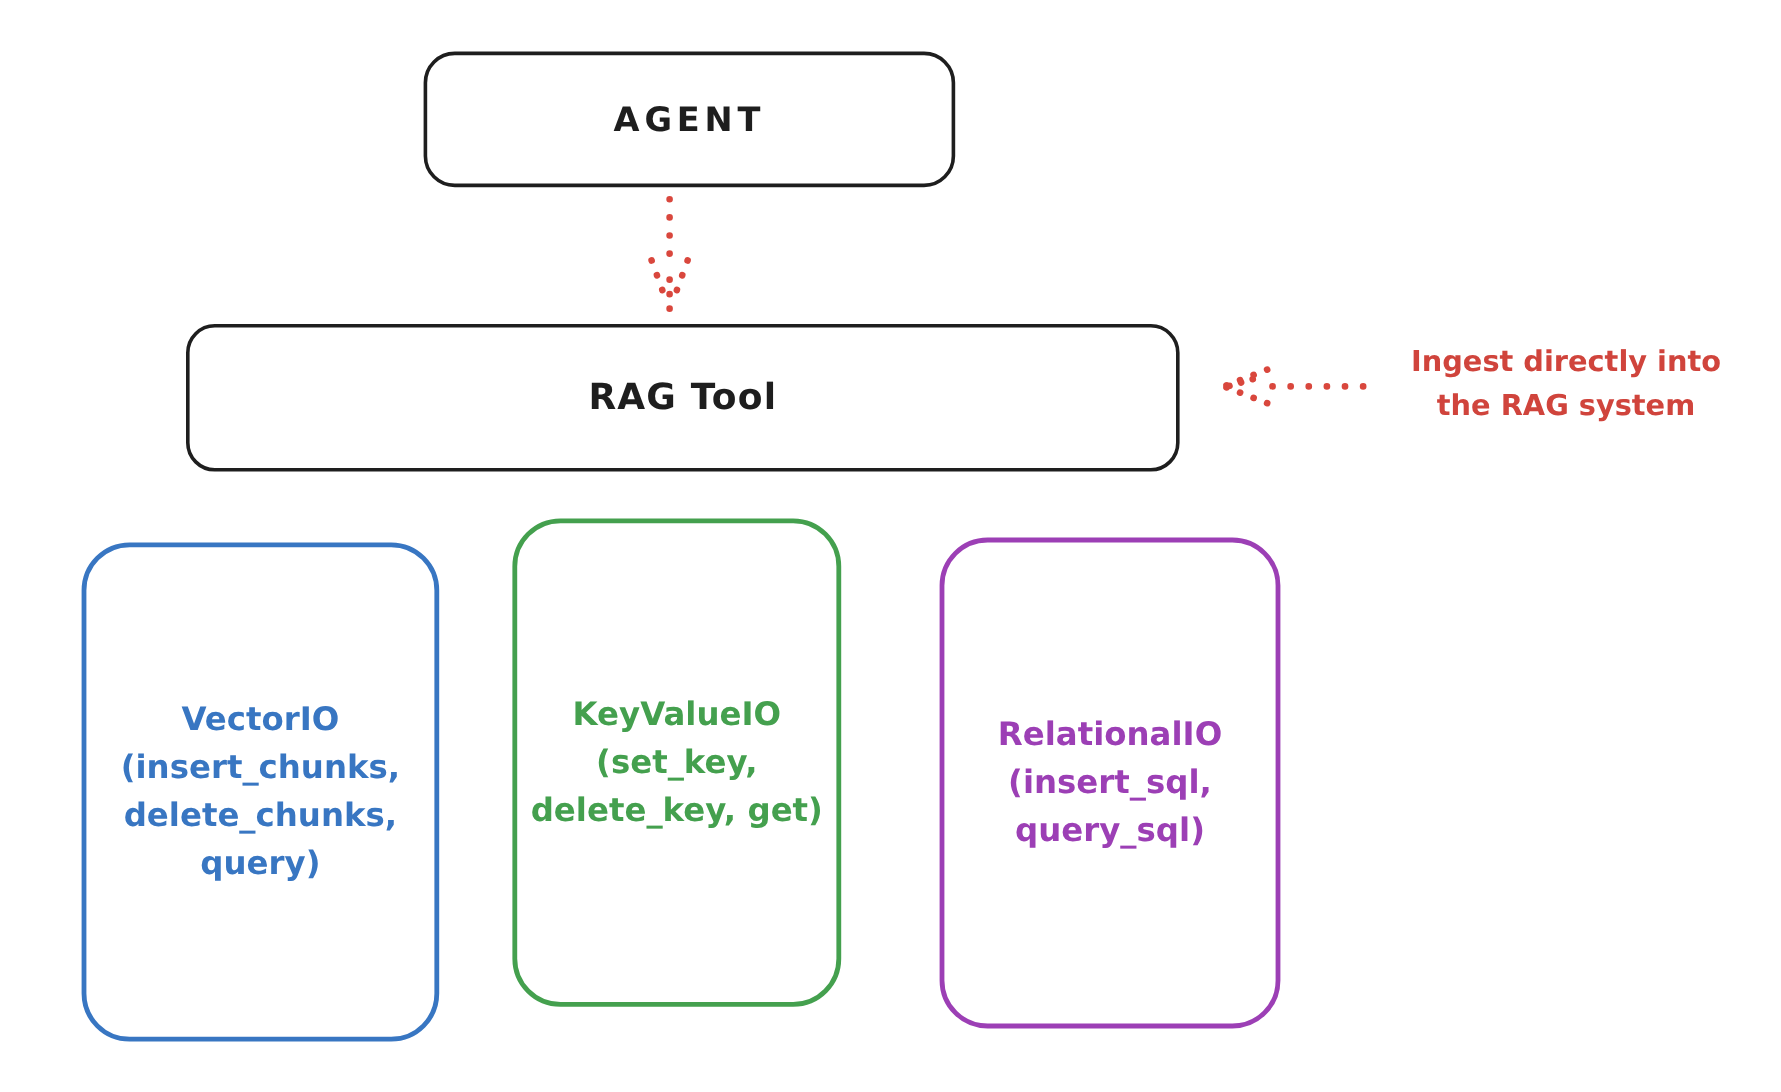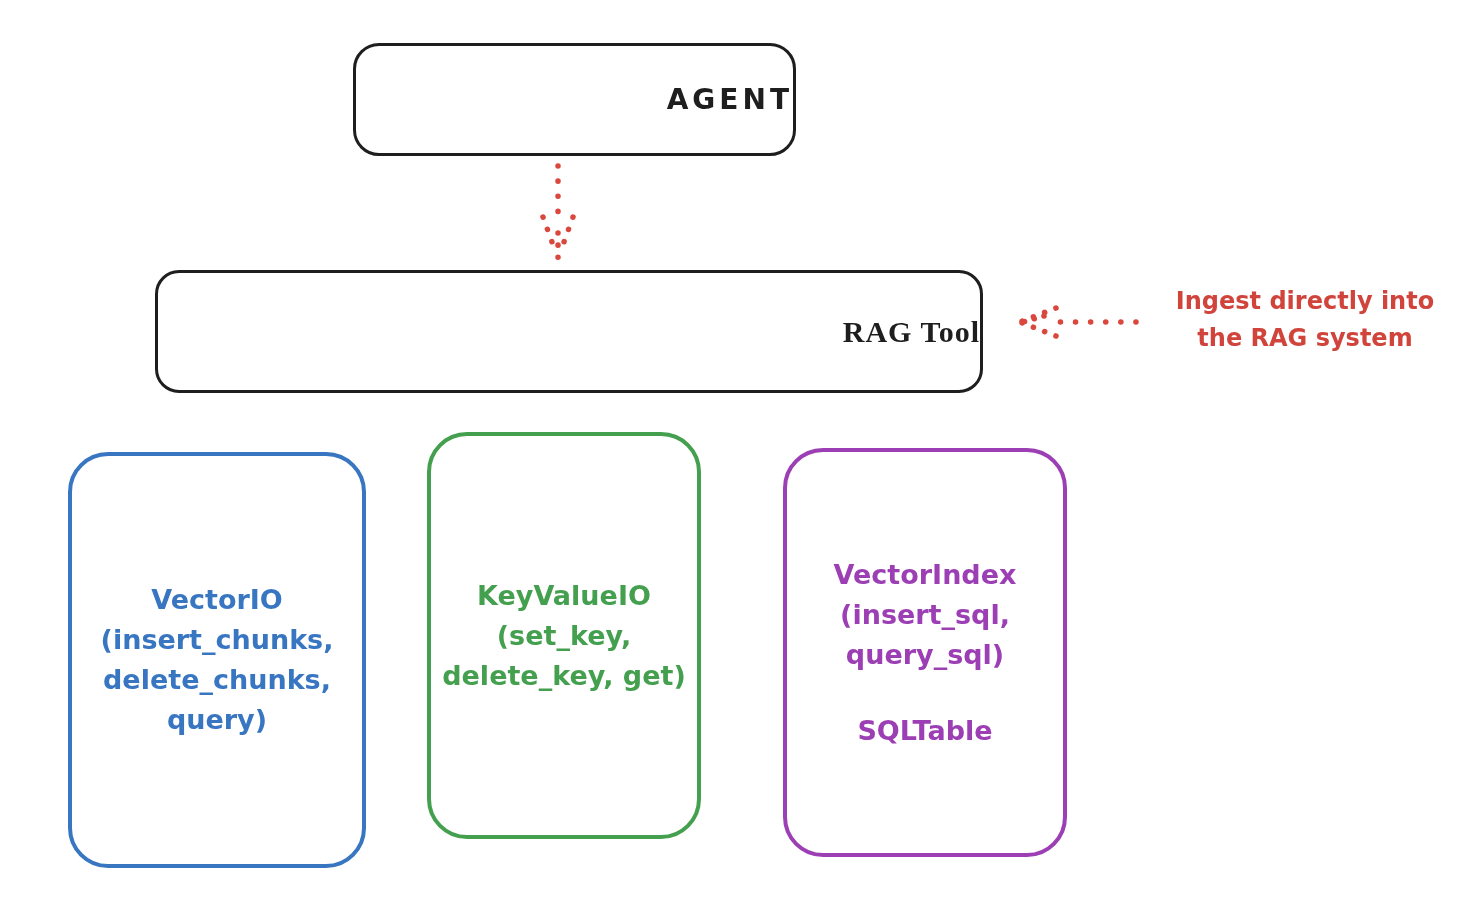--- a/index.html
+++ b/index.html
@@ -20,38 +20,36 @@
     box-sizing: border-box;
     background: #ffffff;
     display: flex;
     align-items: center;
     justify-content: center;
     text-align: center;
   }
   .black-box {
     border: 3px solid #1e1e1e;
     color: #1e1e1e;
-    justify-content: flex-end;
   }
   .agent-box {
     left: 353px; top: 43px;
     width: 443px; height: 113px;
     border-radius: 26px;
     font-size: 28px;
     font-weight: 700;
     letter-spacing: 4px;
   }
   .rag-box {
     left: 155px; top: 270px;
     width: 828px; height: 123px;
     border-radius: 24px;
     font-size: 30px;
     font-weight: 600;
     letter-spacing: 1px;
-    font-family: Liberation Serif, serif;
   }
   .io-box {
     border-width: 4px;
     border-style: solid;
     border-radius: 40px;
     flex-direction: column;
     font-weight: 600;
   }
   .io-box .methods {
     white-space: pre-line;
@@ -137,19 +135,18 @@
 query)</div>
   </div>
 
   <div class="box io-box io-keyvalue">
     <div class="methods">KeyValueIO
 (set_key,
 delete_key, get)</div>
   </div>
 
   <div class="box io-box io-relational">
-    <div class="methods">VectorIndex
+    <div class="methods">RelationalIO
 (insert_sql,
 query_sql)</div>
-    <div class="index-name">SQLTable</div>
   </div>
 
 </div>
 
 </body></html>

